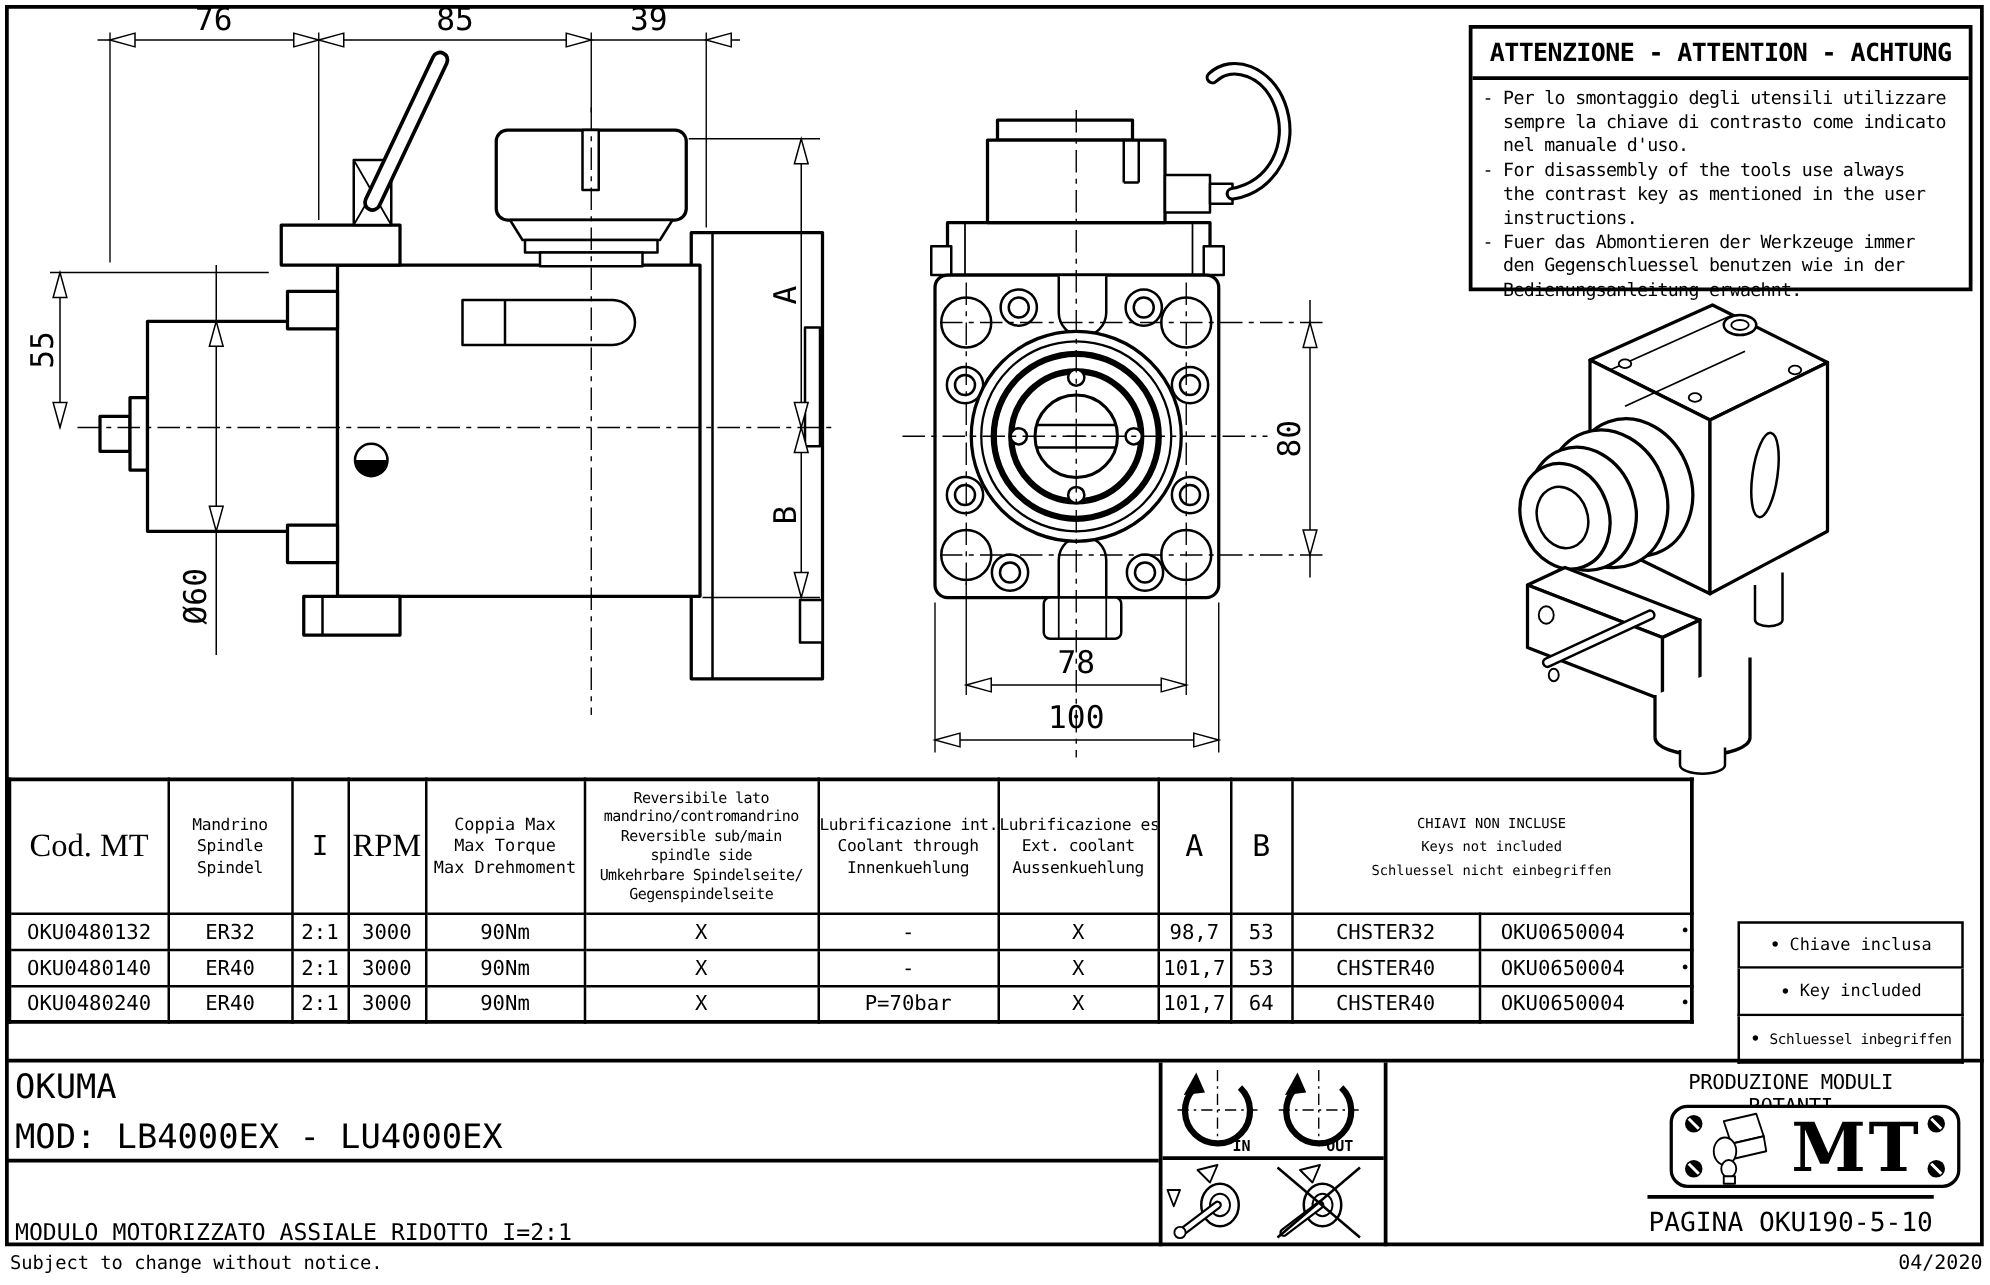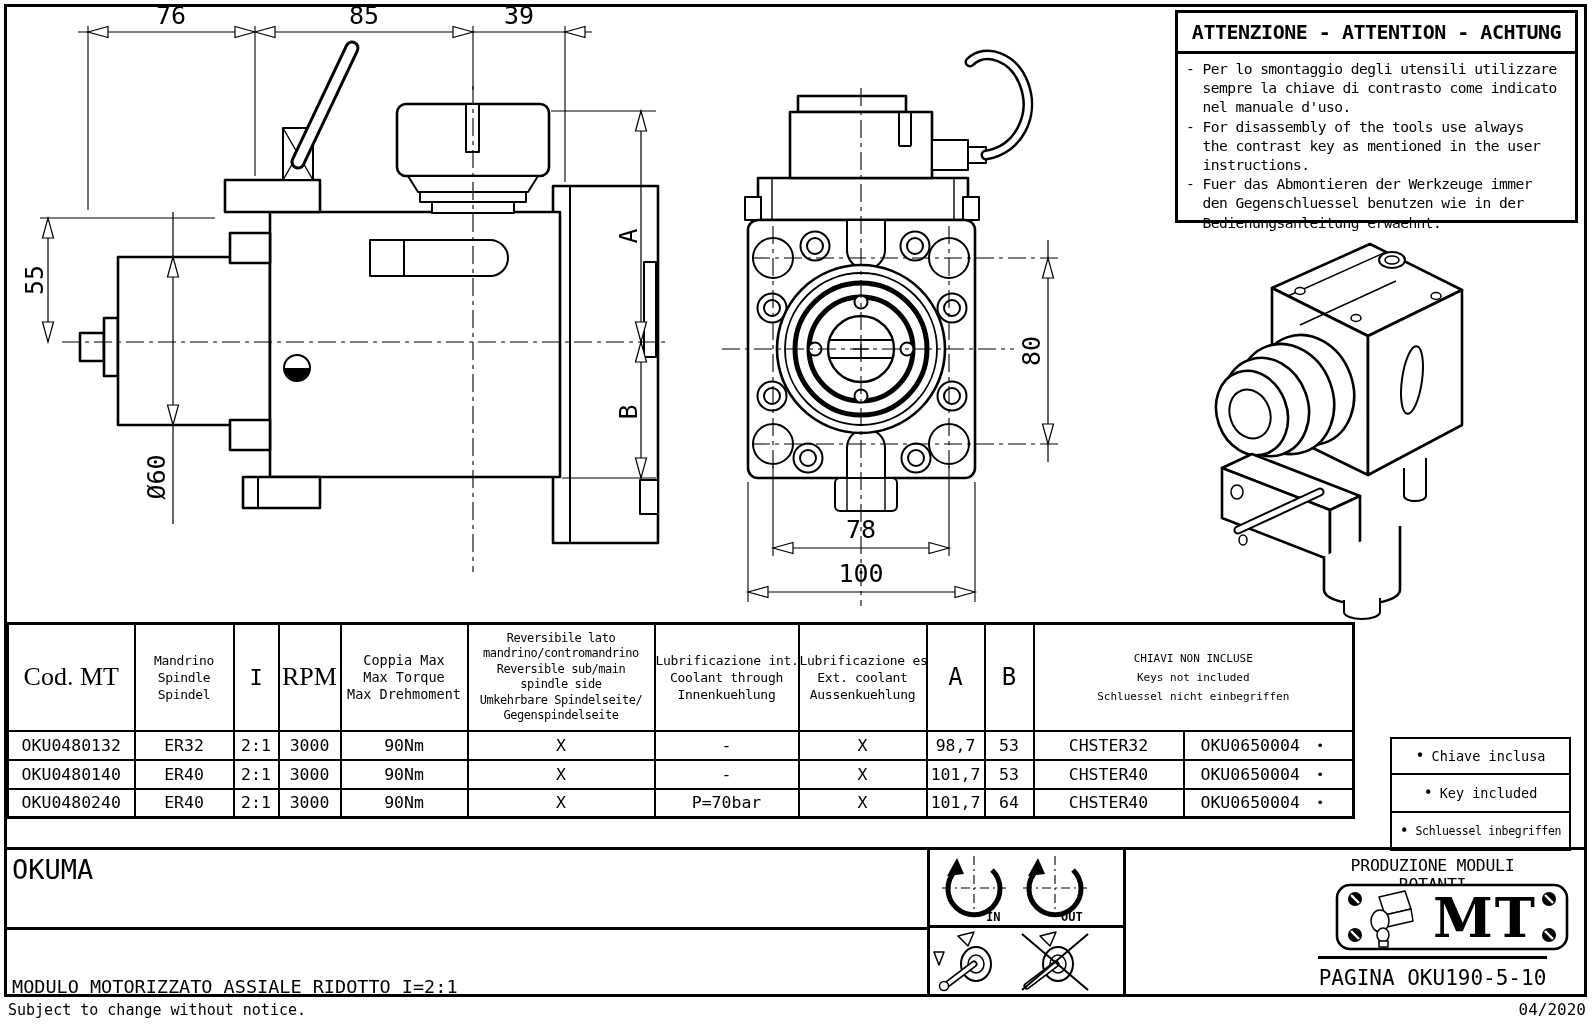--- a/index.html
+++ b/index.html
@@ -16,59 +16,59 @@
   .l2{stroke:#000;stroke-width:2;}
   .l1{stroke:#000;stroke-width:1.4;}
   .nf{fill:none;stroke:#000;}
   .cl{stroke:#000;stroke-width:1.1;stroke-dasharray:18 5 4 5;fill:none;}
   .dim{stroke:#000;stroke-width:1.2;fill:none;}
   .thin{stroke:#000;stroke-width:1.1;fill:none;}
   .ar{fill:#fff;stroke:#000;stroke-width:1.2;stroke-linejoin:miter;}
   .dt{font:25px "DejaVu Sans Mono",monospace;fill:#000;text-anchor:middle;}
 
   
-  .warn{left:1175px;top:10px;width:403px;height:213px;border:3px solid #000;box-sizing:border-box;background:#fff;}
+  .warn{left:1175px;top:20px;width:403px;height:213px;border:3px solid #000;box-sizing:border-box;background:#fff;}
   .warn-title{height:38px;border-bottom:3px solid #000;display:flex;align-items:center;justify-content:center;
               font-weight:bold;font-size:20px;letter-spacing:-0.5px;}
   .warn-body{padding:5px 4px 0 8px;font-size:14.6px;line-height:19.2px;letter-spacing:-0.55px;white-space:pre;}
 
   
   table.spec{position:absolute;left:6px;top:622px;border-collapse:collapse;table-layout:fixed;width:1346px;
              border:3px solid #000;}
   .spec th,.spec td{border:2px solid #000;text-align:center;vertical-align:middle;padding:0;overflow:hidden;
                     font-weight:normal;}
   .spec thead tr{height:107px;}
   .spec tbody tr{height:29px;}
   .spec tbody td{font-size:16.5px;}
   .pre{white-space:pre;margin-left:47px;}
   .f26{font-size:26px;font-family:Liberation Serif, serif;}.f24{font-size:24px;}.f22{font-size:22px;}
   .f14{font-size:13.5px;line-height:17px;}
   .f13{font-size:13px;line-height:17px;letter-spacing:-0.3px;}
   .hdr-s{font-size:12px;line-height:15.5px;letter-spacing:-0.45px;}
   .f15k{font-size:11px;line-height:19px;}
-  .codewrap{display:flex;align-items:center;justify-content:space-between;padding:0 28px 0 16px;}
+  .codewrap{display:flex;align-items:center;justify-content:space-between;padding:0 0 0 16px;}
   .blt{font-size:13px;}
 
   
   .legend{left:1390px;top:737px;width:181px;box-sizing:border-box;}
   .lg-item{border:2px solid #000;height:38px;display:flex;align-items:center;justify-content:center;gap:7px;
            box-sizing:border-box;background:#fff;}
   .lg-item + .lg-item{border-top:none;}
   .lg-f1{font-size:13.5px;}.lg-f2{font-size:13.5px;}.lg-f3{font-size:11.5px;letter-spacing:-0.3px;}
   .lg-b{font-size:15px;}
 
   
   .tblock{left:4px;top:847px;width:1583px;height:150px;border-top:3px solid #000;box-sizing:border-box;}
   .tb-cell{position:absolute;top:0;height:147px;box-sizing:border-box;border-right:3px solid #000;}
   .tb-left{left:0;width:926px;}
   .brand{position:absolute;left:8px;top:4px;font-size:27px;}
   .model{position:absolute;left:8px;top:44px;font-size:27px;}
   .tb-div{position:absolute;left:0;top:77px;width:100%;height:3px;background:#000;}
   .descs{position:absolute;left:8px;top:83px;font-size:18.5px;line-height:21.5px;white-space:pre;}
-  .tb-mid{left:926px;width:196px;}
+  .tb-mid{left:926px;width:180px;}
   .mid-div{position:absolute;left:0;top:75px;width:100%;height:3px;background:#000;}
   .tb-comp{left:1094px;width:220px;text-align:center;}
   .comp-name{font-size:23px;font-weight:bold;margin-top:2px;}
   .comp-line{font-size:12.8px;line-height:17.2px;letter-spacing:-0.35px;}
   .tb-right{left:1314px;width:229px;border-right:none;text-align:center;}
   .prod{font-size:16.5px;margin-top:6px;letter-spacing:-0.3px;}
   .logo-wrap{position:absolute;left:15px;top:31px;}
   .right-div{position:absolute;left:0;top:106px;width:100%;height:3px;background:#000;}
   .pagina{position:absolute;left:0;top:109px;width:100%;line-height:38px;font-size:21px;}
 
@@ -401,20 +401,21 @@
     <div class="lg-item lg-f3">
       <span class="lg-b">•</span>
       <span>Schluessel inbegriffen</span>
     </div>
   </div>
 
   <div class="abs tblock">
 
     <div class="tb-cell tb-left">
       <div class="brand">OKUMA</div>
+      <div class="model">MOD: LB4000EX - LU4000EX</div>
       <div class="tb-div"></div>
       <div class="descs">
         <div>MODULO MOTORIZZATO ASSIALE RIDOTTO I=2:1</div>
         
         
       </div>
     </div>
 
     <div class="tb-cell tb-mid">
       <svg class="abs" style="left:0;top:0" width="165" height="75" viewBox="0 0 165 75">

